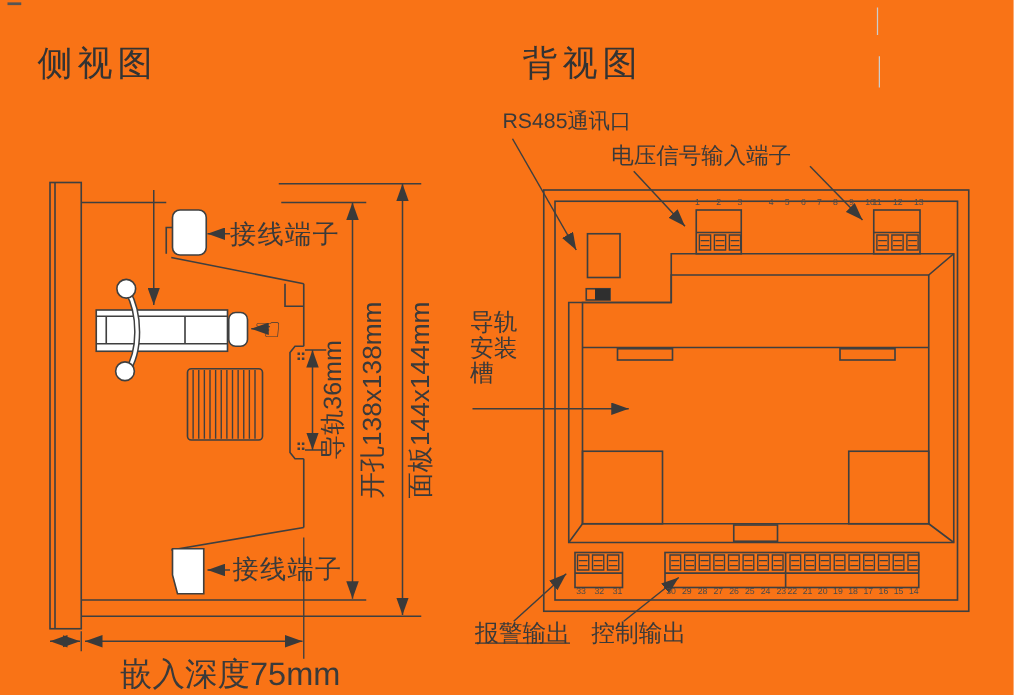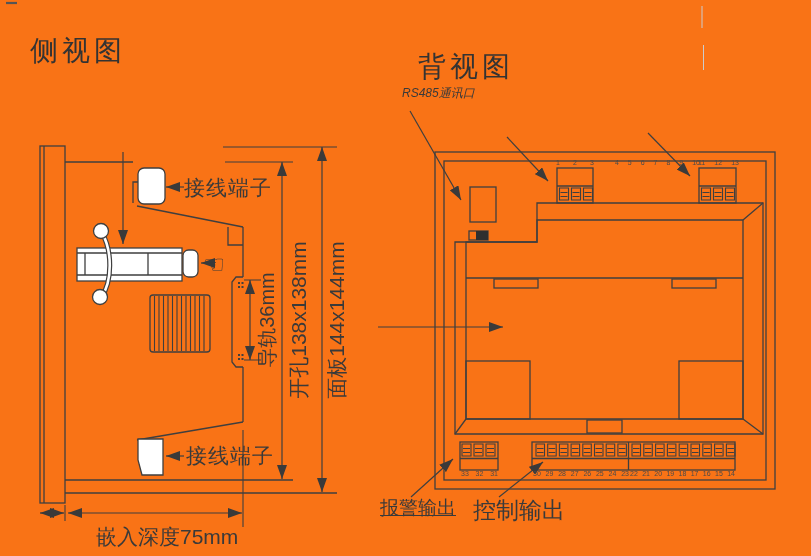--- a/index.html
+++ b/index.html
@@ -142,35 +142,37 @@
         <path d="M507,137L548,181" marker-end="url(#ah)"></path>
         <path d="M648,133L690,176" marker-end="url(#ah)"></path>
         <path d="M378,327H503" marker-end="url(#ah)"></path>
         <path d="M411,497L453,459" marker-end="url(#ah)"></path>
         <path d="M499,497L543,462" marker-end="url(#ah)"></path>
       </g>
     </g>
   </svg>
 
   <div class="lbl title" style="left:30px;top:35px;">侧视图</div>
-  <div class="lbl title" style="left:418px;top:35px;margin-top:16px;">背视图</div>
+  <div class="lbl title" style="left:418px;top:35px;">背视图</div>
 
   <div class="lbl" style="left:184px;top:176px;font-size:21px;letter-spacing:1px;">接线端子</div>
   <div class="lbl" style="left:186px;top:444px;font-size:21px;letter-spacing:1px;">接线端子</div>
-  <div class="lbl" style="left:96px;top:525px;font-size:21px;">嵌入深度75mm</div>
+  <div class="lbl" style="left:96px;top:525px;font-size:26px;">嵌入深度75mm</div>
 
   <div class="lbl vlbl" style="left:267px;top:320px;font-size:20px;">导轨36mm</div>
   <div class="lbl vlbl" style="left:299px;top:320px;font-size:21px;">开孔138x138mm</div>
   <div class="lbl vlbl" style="left:337px;top:320px;font-size:21px;">面板144x144mm</div>
 
   <div class="lbl" style="left:203px;top:250px;font-size:25px;">☜</div>
 
-  <div class="lbl" style="left:402px;top:87px;font-size:12px;font-style:italic;">RS485通讯口</div>
+  <div class="lbl" style="left:402px;top:87px;font-size:17px;">RS485通讯口</div>
+  <div class="lbl" style="left:489px;top:114px;font-size:18px;">电压信号输入端子</div>
+  <div class="lbl wrap" style="left:376px;top:249px;font-size:19px;width:42px;line-height:20.5px;">导轨安装槽</div>
   <div class="lbl" style="left:380px;top:497px;font-size:19px;text-decoration:underline;">报警输出</div>
-  <div class="lbl" style="left:473px;top:497px;font-size:23px;">控制输出</div>
+  <div class="lbl" style="left:473px;top:497px;font-size:19px;">控制输出</div>
 
   <div class="numrow" style="left:556px;top:159px;width:38px;">
     <span>1</span>
     <span>2</span>
     <span>3</span>
   </div>
   <div class="numrow" style="left:615px;top:159px;width:85px;">
     <span>4</span>
     <span>5</span>
     <span>6</span>

